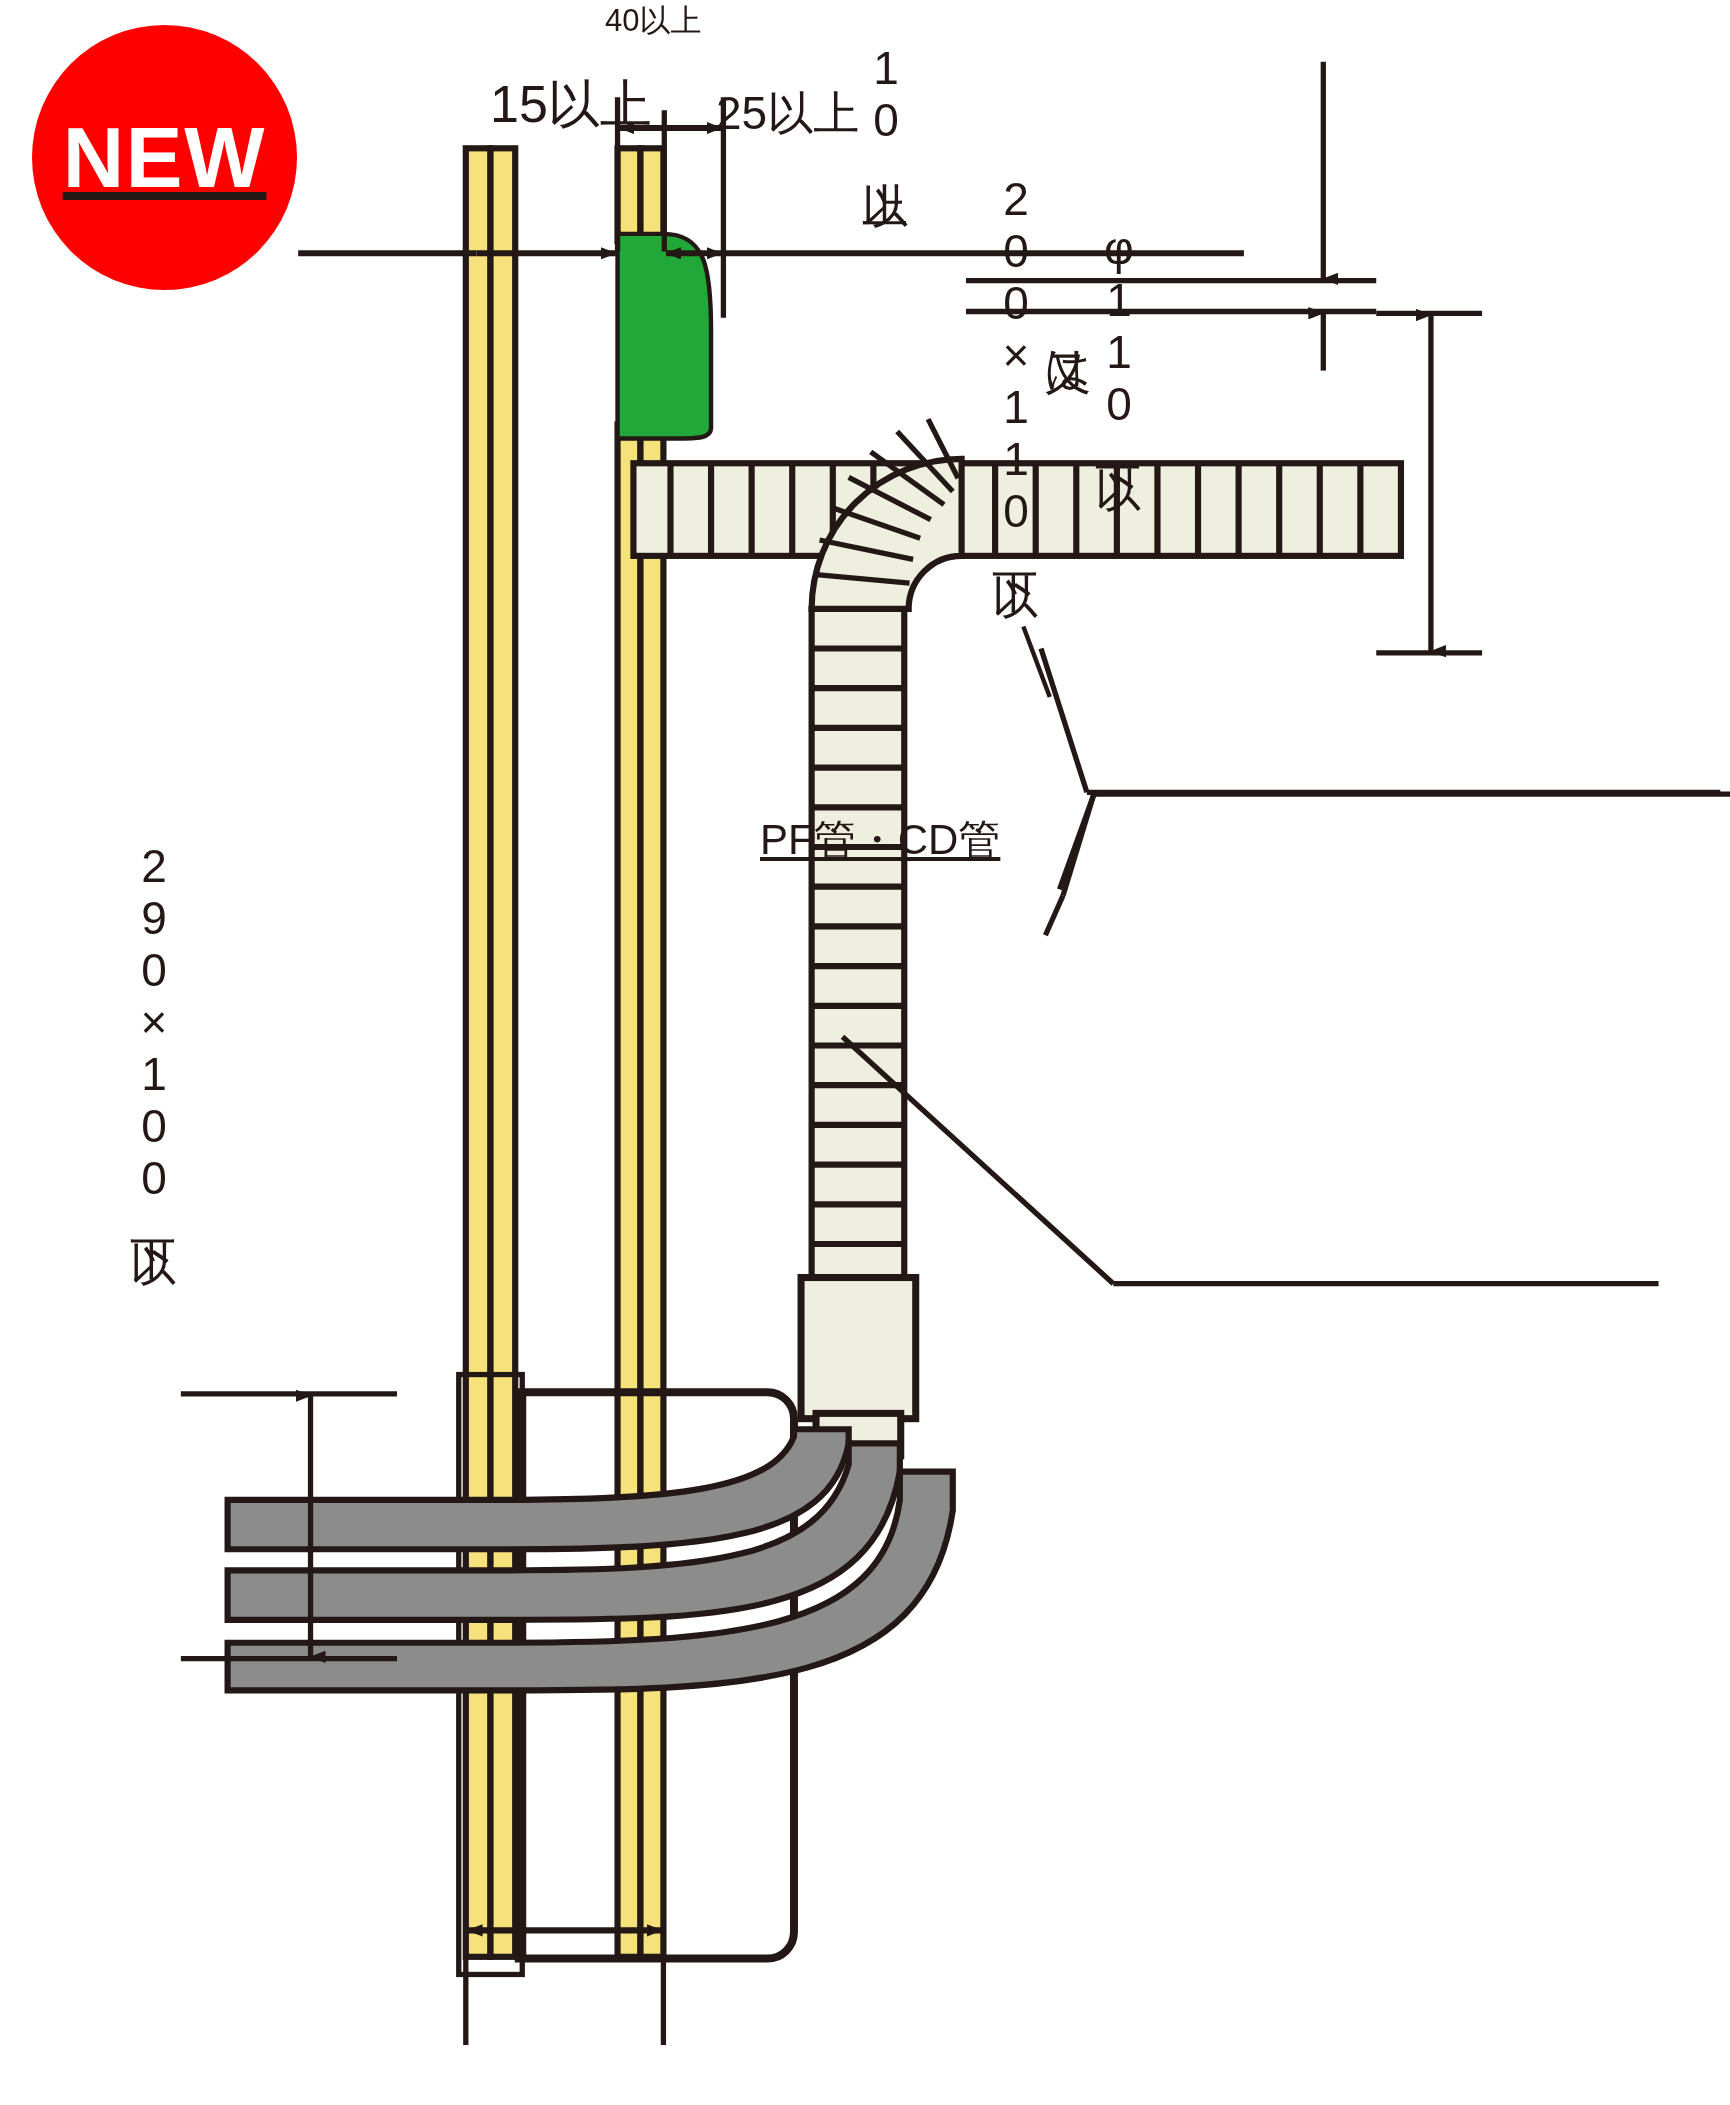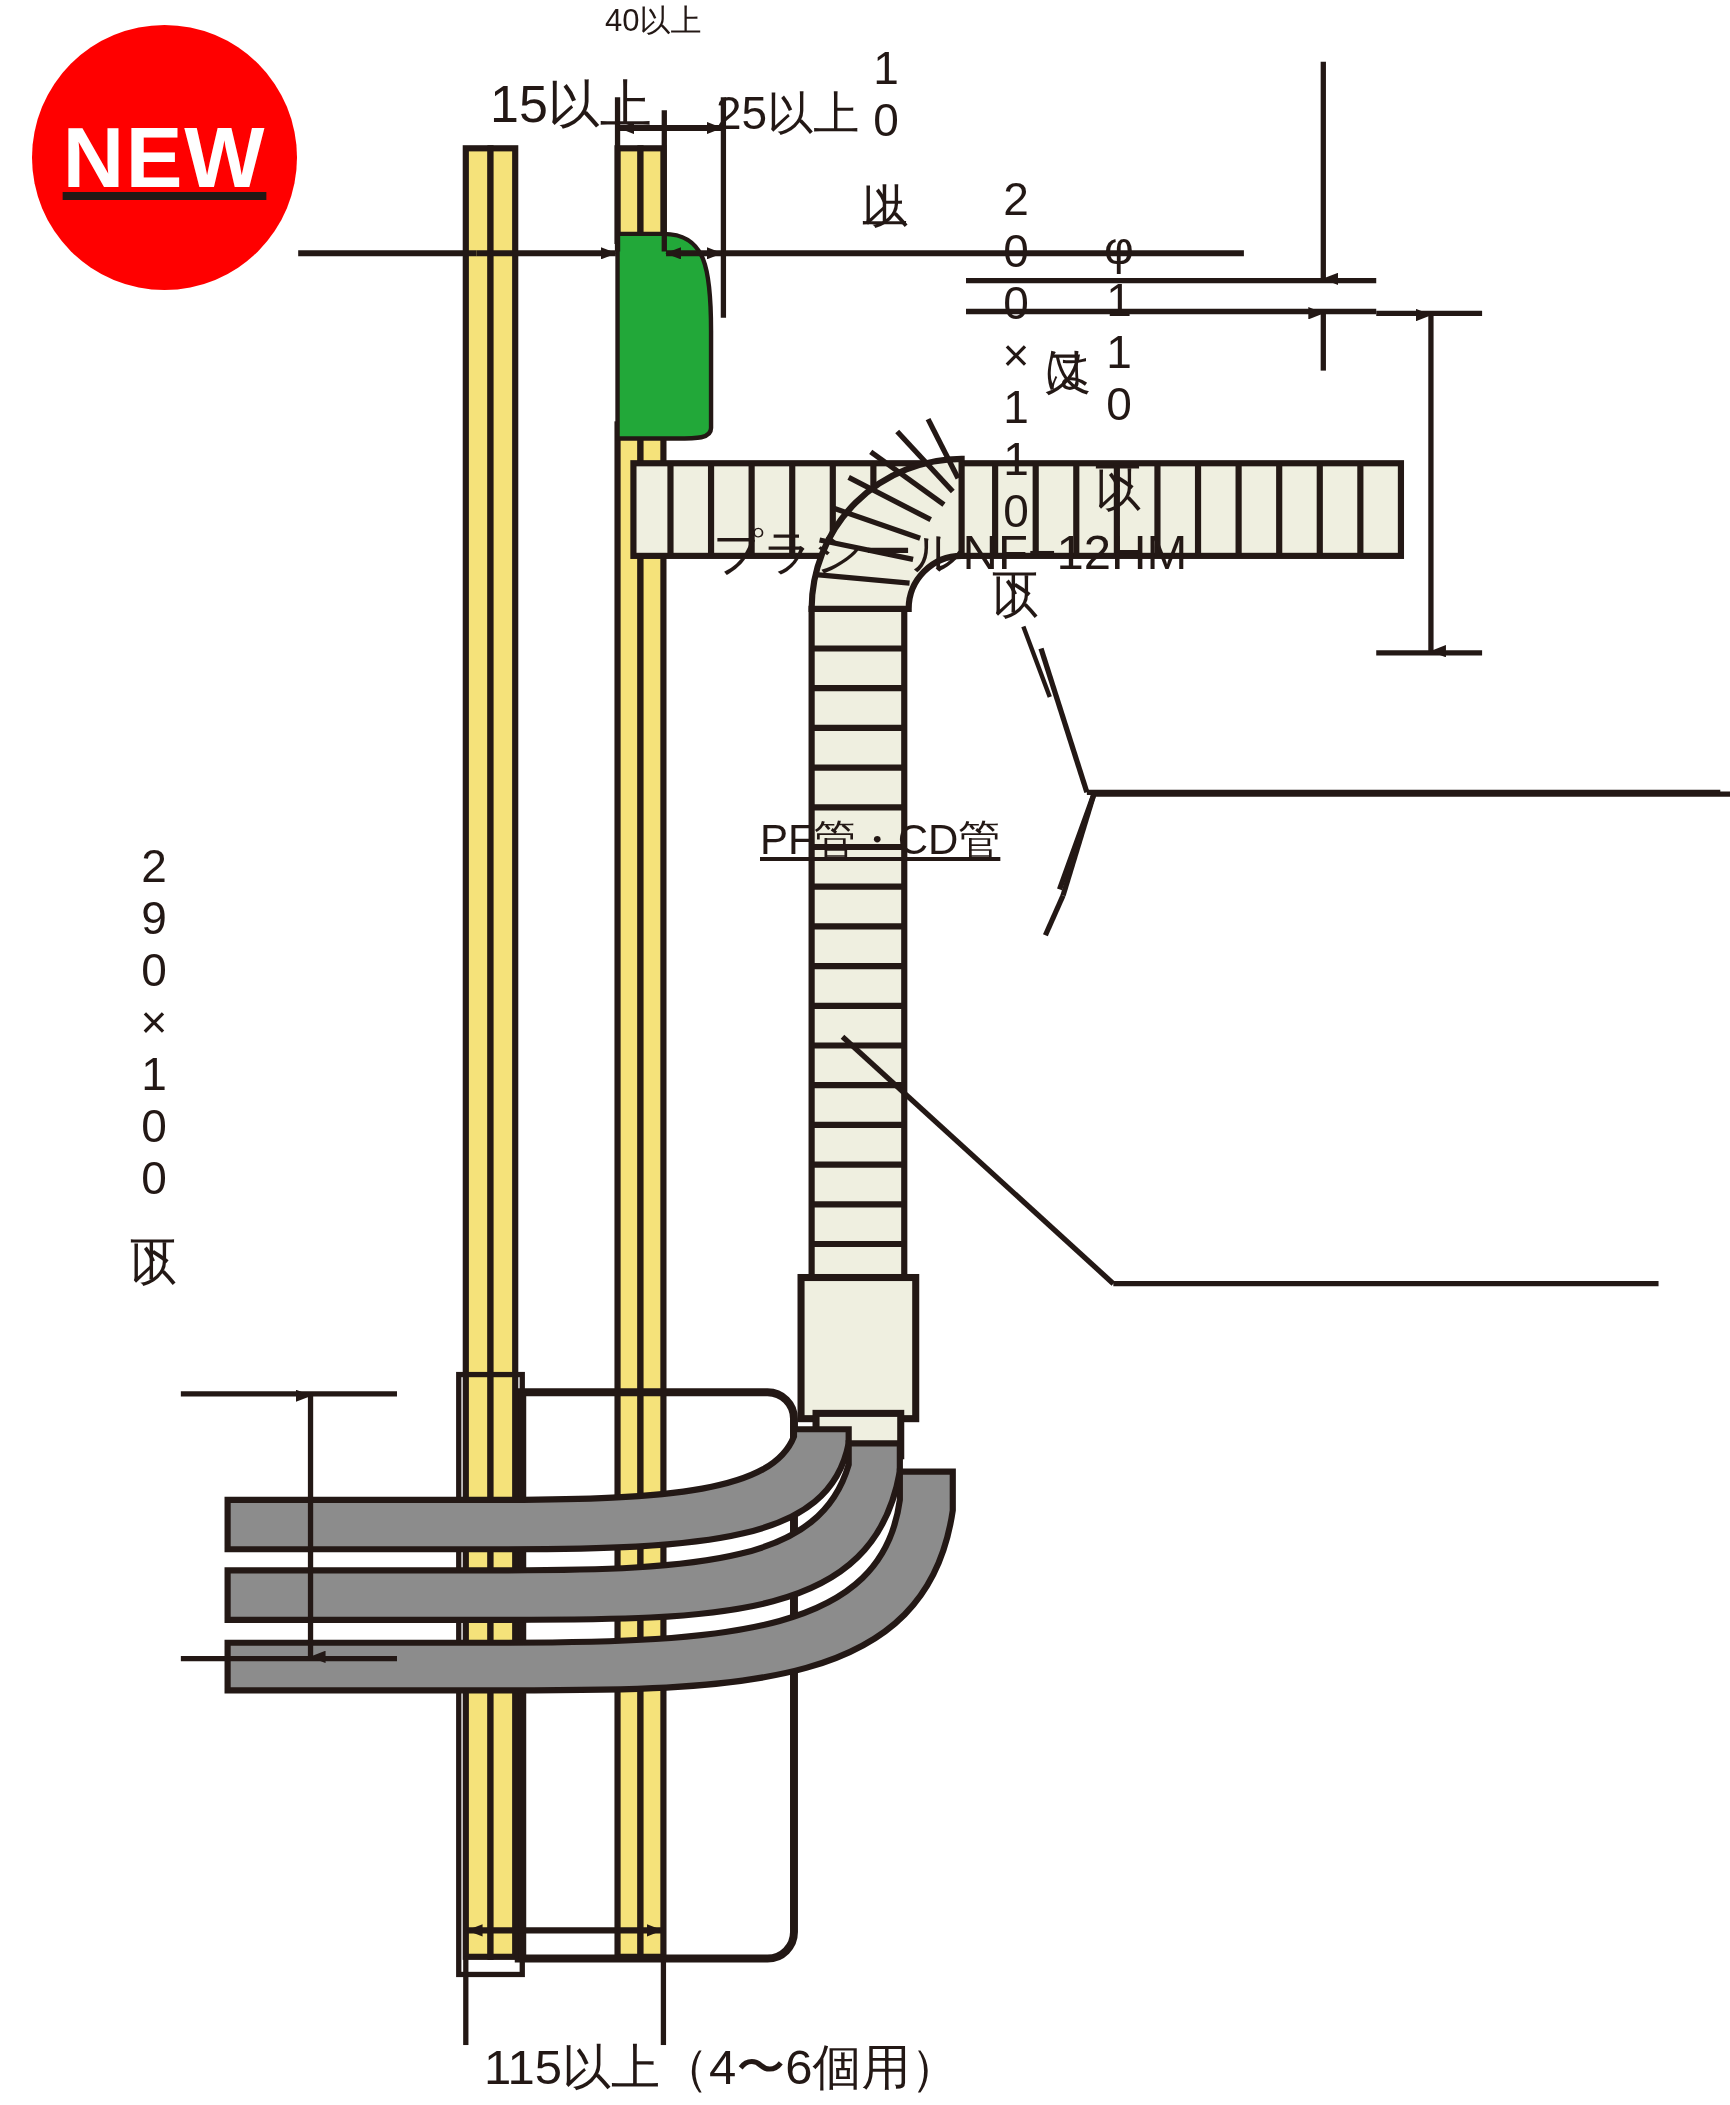--- a/index.html
+++ b/index.html
@@ -276,22 +276,20 @@
   <div class="txt" style="left:605px; top:5.3px; font-size:31px;">40以上</div>
 
   <div class="txt" style="left:716px; top:90px; font-size:46px;">25以上</div>
 
   <div class="txt vert" style="left:863px; top:42px; font-size:46px;">10以上</div>
 
   <div class="txt vert" style="left:993px; top:173px; font-size:46px;">200×110以下</div>
   <div class="txt vert" style="left:1046px; top:318px; font-size:46px;">又は</div>
   <div class="txt vert" style="left:1096px; top:222px; font-size:46px;">φ110以下</div>
 
-  <div class="txt" style="left:713px; top:528px; font-size:49px;">プラシールNF−12HM</div>
 
   <div class="txt" style="left:760px; top:819px; font-size:42px;text-decoration:underline;">PF管・CD管</div>
 
   <div class="txt vert" style="left:131px; top:840px; font-size:46px;">290×100以下</div>
 
-  <div class="txt" style="left:484px; top:2043px; font-size:49px;">115以上（4〜6個用）</div>
 
 </div>
 
 
 </body></html>

